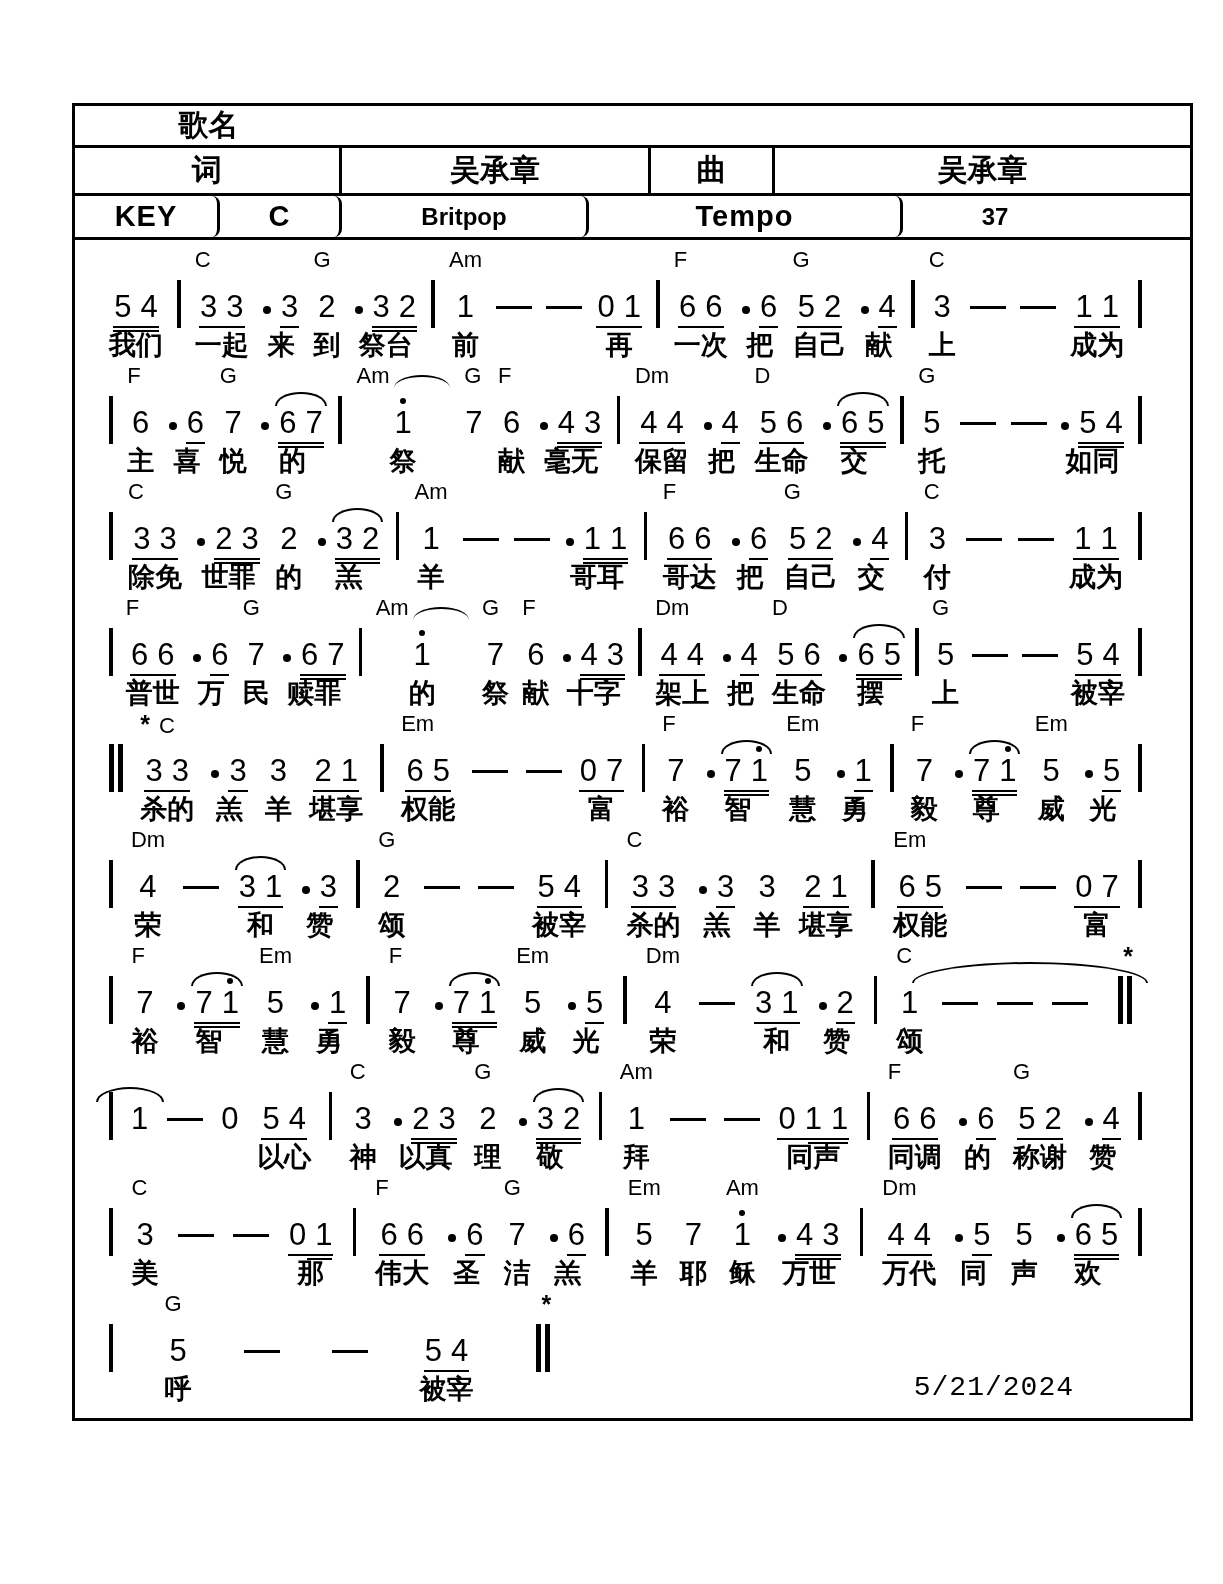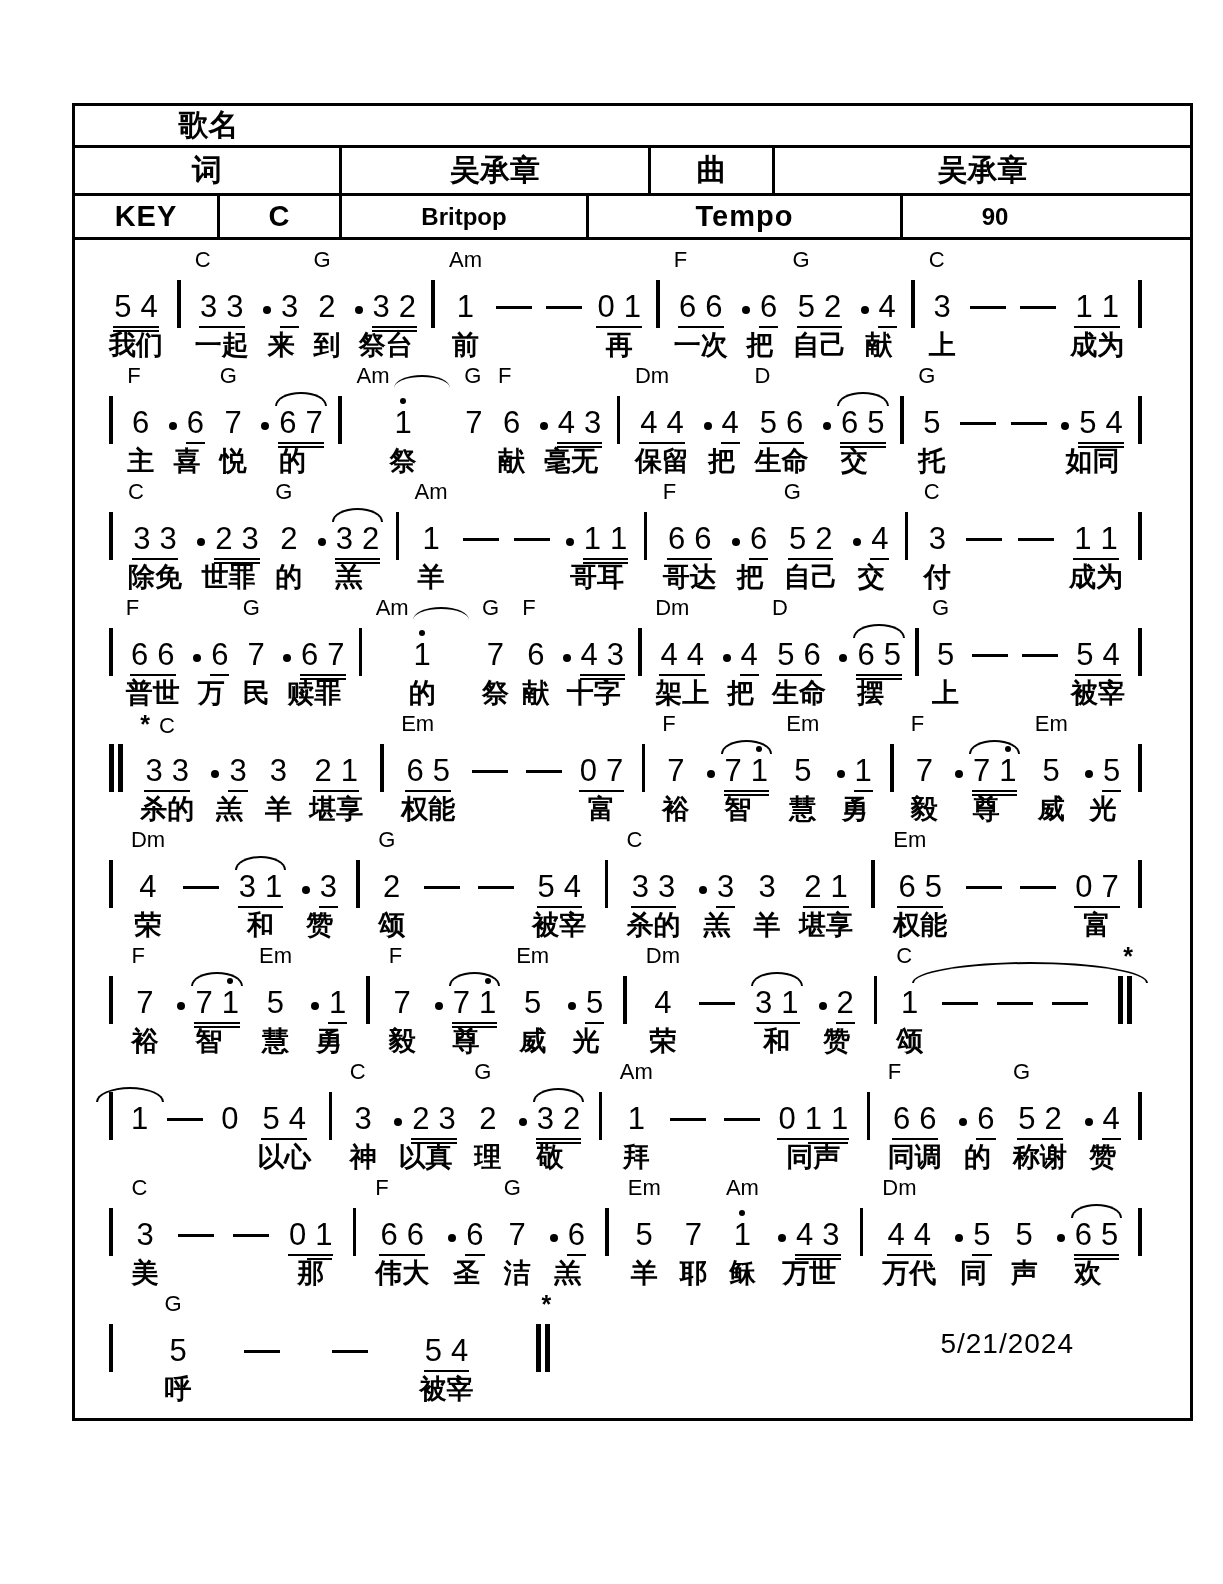--- a/index.html
+++ b/index.html
@@ -7,22 +7,22 @@
   .sheet{position:absolute;left:72px;top:103px;width:1115px;height:1312px;border:3px solid #000;background:#fff;}
 
   
   .hrow{display:grid;border-bottom:3px solid #000;}
   .r1{grid-template-columns:267px 1fr;height:39px;}
   .r2{grid-template-columns:267px 309px 124px 1fr;height:45px;}
   .r3{grid-template-columns:145px 122px 247px 314px 184px 1fr;height:41px;}
   .hcell{display:flex;align-items:center;justify-content:center;border-right:3px solid #000;overflow:hidden;}
   .hcell:last-child{border-right:none;}
   .cjk-b{font-weight:700;font-size:30px;}
-  .lat-b{font-weight:700;font-size:29px;letter-spacing:1px;}
-  .lat-m{font-weight:700;font-size:24px;}
+  .lat-b{font-weight:700;font-size:29px;letter-spacing:1px;border-radius:8px;}
+  .lat-m{font-weight:700;font-size:24px;border-radius:8px;}
 
   
   #lines{padding-top:4px;}
   .line{height:114px;display:flex;justify-content:space-between;align-items:flex-start;padding:2px 48px 0 34px;}
   .line.short{justify-content:flex-start;gap:52px;}
   .unit{display:flex;flex-direction:column;align-items:center;}
   .chord{height:30px;font-size:22px;line-height:28px;white-space:nowrap;align-self:flex-start;overflow:visible;}
   .chord.ctr{align-self:center;margin-left:16px;}
   .star{font-size:25px;font-weight:700;margin-right:9px;}
   .ctie{display:inline-block;width:56px;height:11px;border-top:2.5px solid #000;border-radius:50% 50% 0 0/100% 100% 0 0;margin-left:4px;transform:translateY(5px);}
@@ -38,42 +38,42 @@
   .d{font-size:31px;line-height:33px;margin-right:9px;position:relative;}
   .d:last-child{margin-right:0;}
   .d.hd::after{content:'';position:absolute;top:-8px;left:50%;transform:translateX(-50%);width:6px;height:6px;background:#000;border-radius:50%;}
   .pt{width:8px;height:8px;background:#000;border-radius:50%;margin:0 9px 14px 0;flex:none;}
   .bar{width:3.5px;height:48px;background:#000;display:inline-block;}
   .dbar{display:inline-flex;gap:4px;height:48px;align-items:stretch;}
   .dbar .bb{width:5px;background:#000;display:inline-block;}
   .dash{width:36px;height:3.5px;background:#000;margin-bottom:19px;display:inline-block;}
   .lyric{height:34px;line-height:34px;font-size:27px;font-weight:700;white-space:nowrap;}
 
-  .date{position:absolute;right:116px;top:1222px;font-size:28px;letter-spacing:1px;}
+  .date{position:absolute;right:116px;top:1266px;font-size:28px;letter-spacing:1px;font-family:Liberation Mono, monospace;}
 </style>
 </head>
 <body>
 
 <div class="sheet">
   <div class="hdr">
     <div class="hrow r1">
       <div class="hcell cjk-b">歌名</div>
     </div>
     <div class="hrow r2">
       <div class="hcell cjk-b">词</div>
       <div class="hcell cjk-b">吴承章</div>
       <div class="hcell cjk-b">曲</div>
       <div class="hcell cjk-b">吴承章</div>
     </div>
     <div class="hrow r3">
       <div class="hcell lat-b">KEY</div>
       <div class="hcell lat-b">C</div>
       <div class="hcell lat-m">Britpop</div>
       <div class="hcell lat-b">Tempo</div>
-      <div class="hcell lat-m">90</div>
+      <div class="hcell lat-m">37</div>
     </div>
   </div>
 
   <div id="lines">
       <div class="line">
         <div class="unit">
           <div class="chord"></div>
           <div class="notes">
             <span class="grp">
               <span class="dg u2">

